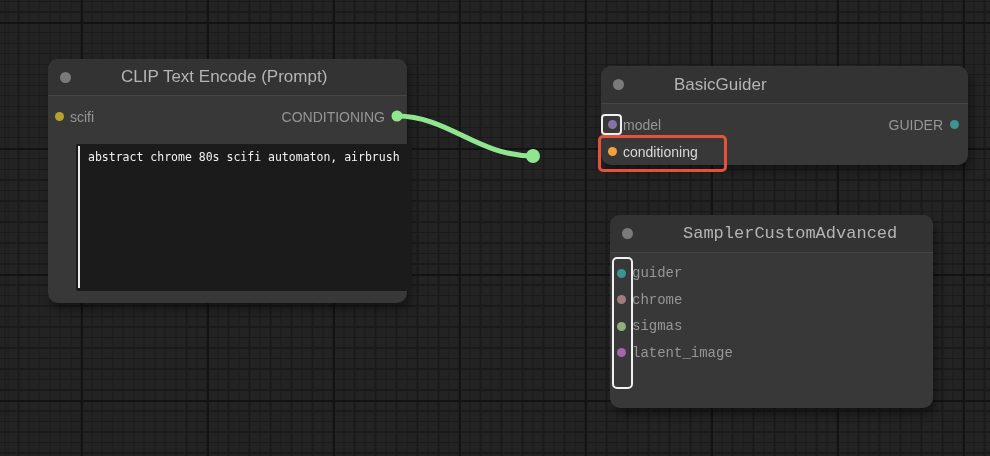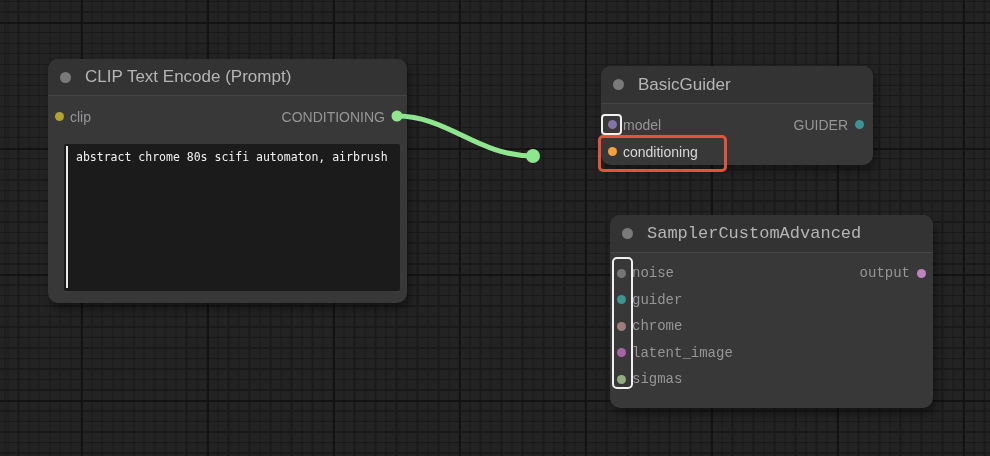--- a/index.html
+++ b/index.html
@@ -22,20 +22,21 @@
     border-radius:10px;
     box-shadow:3px 6px 9px rgba(0,0,0,0.4);
     z-index:1;
   }
   .node-title {
     display:flex; align-items:center;
     background:#333333;
     border-radius:10px 10px 0 0;
     border-bottom:1px solid rgba(255,255,255,0.09);
     padding-left:12px;
+    gap:36px;
   }
   .title-dot {
     width:11px; height:11px; border-radius:50%;
     background:#7a7a7a; margin-right:14px; flex:0 0 auto;
   }
   .node-title .title-text {
     color:#b5b5b5; font-size:17px; white-space:nowrap;
   }
   .slots { }
   .slot-row {
@@ -52,32 +53,32 @@
   }
   .slot-out .slot-label { margin-left:0; margin-right:7px; }
   .slot-label.bright { color:#d8d8d8; }
 
   
   #node-clip { left:48px; top:59px; width:359px; height:244px; }
   #node-clip .node-title { height:37px; }
   #node-clip .slots { padding-top:7px; }
   #node-clip .slot-row { height:27px; padding-right:6px; }
 
-  #node-guider { left:601px; top:66px; width:272px; height:99px; }
+  #node-guider { left:601px; top:66px; width:367px; height:99px; }
   #node-guider .node-title { height:38px; }
   #node-guider .slots { padding-top:7px; }
   #node-guider .slot-row { height:27px; padding-right:9px; }
 
   #node-sampler { left:610px; top:215px; width:323px; height:193px;font-family:Liberation Mono, monospace; }
   #node-sampler .node-title { height:38px; }
   #node-sampler .slots { padding-top:7px; }
   #node-sampler .slot-row { height:26.5px; padding-right:7px; }
 
   .prompt-box {
-    position:absolute; left:16px; top:85px; width:336px; height:147px;
+    position:absolute; left:28px; top:85px; width:336px; height:147px;
     background:#1b1b1b; border-radius:2px;
     color:#f2f2f2;
     font-family:"DejaVu Sans Mono", monospace;
     font-size:11.5px; line-height:15px;
     padding:6px 6px 6px 12px;
     white-space:pre-wrap; word-break:break-word;
     cursor:text;
   }
   .caret-line {
     position:absolute; left:2px; top:2px; bottom:3px; width:2px;
@@ -97,21 +98,21 @@
 
 <div class="node" id="node-clip">
   <div class="node-title">
     <span class="title-dot"></span>
     <span class="title-text">CLIP Text Encode (Prompt)</span>
   </div>
   <div class="slots">
     <div class="slot-row">
       <span class="slot-in">
         <span class="slot-dot" style="background-color: rgb(179, 163, 50);"></span>
-        <span class="slot-label">clip</span>
+        <span class="slot-label">scifi</span>
       </span>
       <span class="slot-out">
         <span class="slot-label">CONDITIONING</span>
         <span class="slot-dot" style="background-color: rgb(143, 230, 143);"></span>
       </span>
     </div>
   </div>
   <div class="prompt-box">abstract chrome 80s scifi automaton, airbrush
     <span class="caret-line"></span>
   </div>
@@ -143,50 +144,40 @@
 </div>
 
 <div class="node" id="node-sampler">
   <div class="node-title">
     <span class="title-dot"></span>
     <span class="title-text">SamplerCustomAdvanced</span>
   </div>
   <div class="slots">
     <div class="slot-row">
       <span class="slot-in">
-        <span class="slot-dot" style="background-color: rgb(117, 117, 117);"></span>
-        <span class="slot-label">noise</span>
-      </span>
-      <span class="slot-out">
-        <span class="slot-label">output</span>
-        <span class="slot-dot" style="background-color: rgb(192, 131, 192);"></span>
-      </span>
-    </div>
-    <div class="slot-row">
-      <span class="slot-in">
         <span class="slot-dot" style="background-color: rgb(63, 147, 147);"></span>
         <span class="slot-label">guider</span>
       </span>
     </div>
     <div class="slot-row">
       <span class="slot-in">
         <span class="slot-dot" style="background-color: rgb(160, 125, 125);"></span>
         <span class="slot-label">chrome</span>
       </span>
     </div>
     <div class="slot-row">
       <span class="slot-in">
-        <span class="slot-dot" style="background-color: rgb(168, 100, 168);"></span>
-        <span class="slot-label">latent_image</span>
+        <span class="slot-dot" style="background-color: rgb(143, 175, 127);"></span>
+        <span class="slot-label">sigmas</span>
       </span>
     </div>
     <div class="slot-row">
       <span class="slot-in">
-        <span class="slot-dot" style="background-color: rgb(143, 175, 127);"></span>
-        <span class="slot-label">sigmas</span>
+        <span class="slot-dot" style="background-color: rgb(168, 100, 168);"></span>
+        <span class="slot-label">latent_image</span>
       </span>
     </div>
   </div>
 </div>
 
 <svg id="link-layer">
   <path d="M397,116 C448,116 478,156 533,156" fill="none" stroke-width="5" stroke-linecap="round" style="stroke: rgb(143, 230, 143);"></path>
   <circle cx="397" cy="116" r="5.5" style="fill: rgb(143, 230, 143);"></circle>
   <circle cx="533" cy="156" r="7" style="fill: rgb(143, 230, 143);"></circle>
 </svg>

